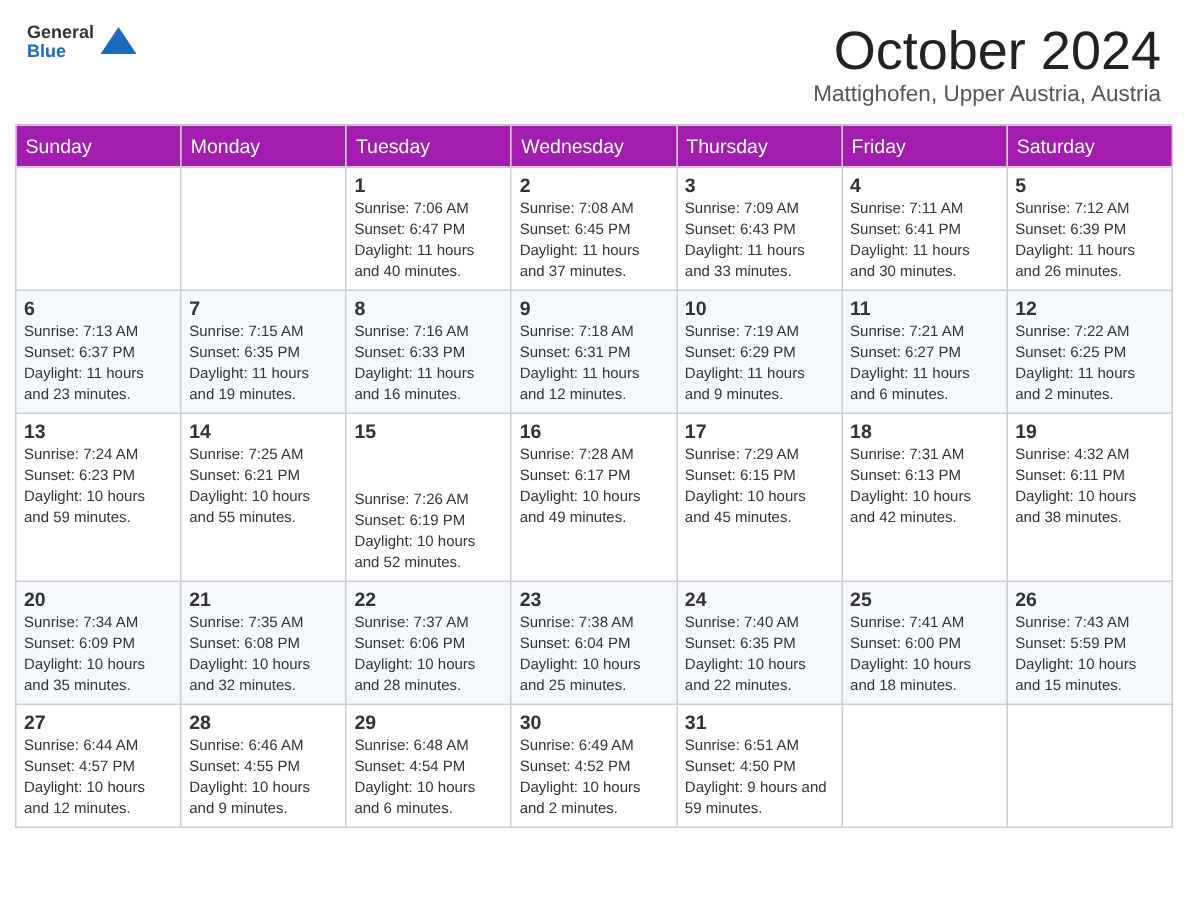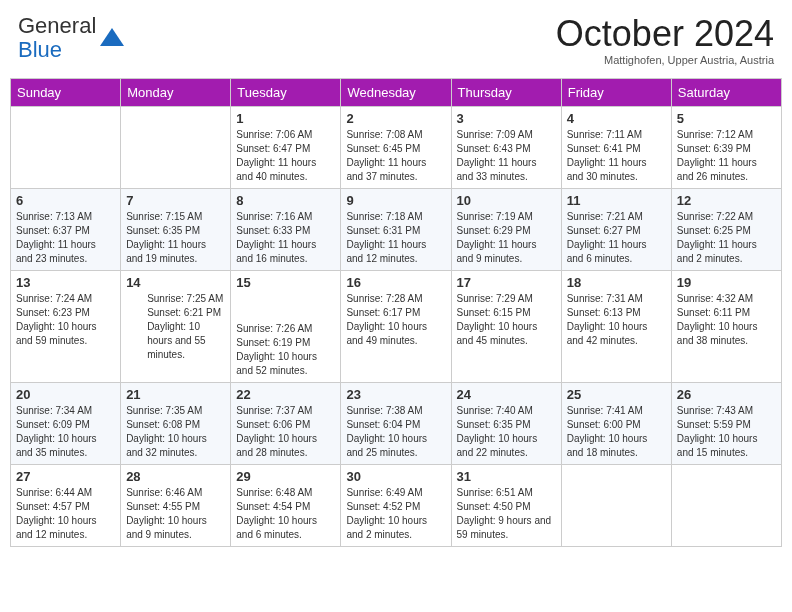--- a/index.html
+++ b/index.html
@@ -16,41 +16,41 @@
       justify-content: space-between;
       margin-bottom: 8px;
       padding: 4px 8px;
     }
     .logo {
       display: flex;
       align-items: center;
       gap: 2px;
     }
     .logo-text {
-      font-size: 22px;
-      font-weight: normal;
+      font-size: 12px;
+      font-weight: bold;
       line-height: 1.1;
     }
     .logo-general { color: #333; }
     .logo-blue { color: #1a6bbf; }
     .logo-icon {
       width: 28px;
       height: 28px;
     }
     .title-block {
       text-align: right;
     }
     .month-title {
       font-size: 36px;
       font-weight: normal;
       color: #222;
       line-height: 1.1;
     }
     .location-subtitle {
-      font-size: 11px;
+      font-size: 15px;
       color: #555;
     }
     .calendar {
       width: 100%;
       border-collapse: collapse;
       font-size: 11px;
     }
     .calendar th {
       background-color: #a21caf;
       color: #fff;
@@ -199,21 +199,21 @@
       </tr>
       <tr>
         <td>
           <span class="day-num">13</span>
           <div class="day-info" style="white-space: pre-line;">Sunrise: 7:24 AM
 Sunset: 6:23 PM
 Daylight: 10 hours and 59 minutes.</div>
         </td>
         <td>
           <span class="day-num">14</span>
-          <div class="day-info" style="white-space: pre-line; margin-left: 21px;">Sunrise: 7:25 AM
+          <div class="day-info" style="white-space: pre-line;">Sunrise: 7:25 AM
 Sunset: 6:21 PM
 Daylight: 10 hours and 55 minutes.</div>
         </td>
         <td>
           <span class="day-num">15</span>
           <div class="day-info" style="white-space: pre-line; margin-top: 32px;">Sunrise: 7:26 AM
 Sunset: 6:19 PM
 Daylight: 10 hours and 52 minutes.</div>
         </td>
         <td>

